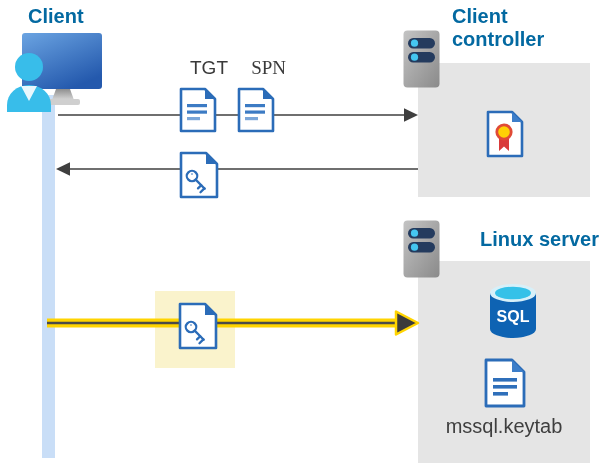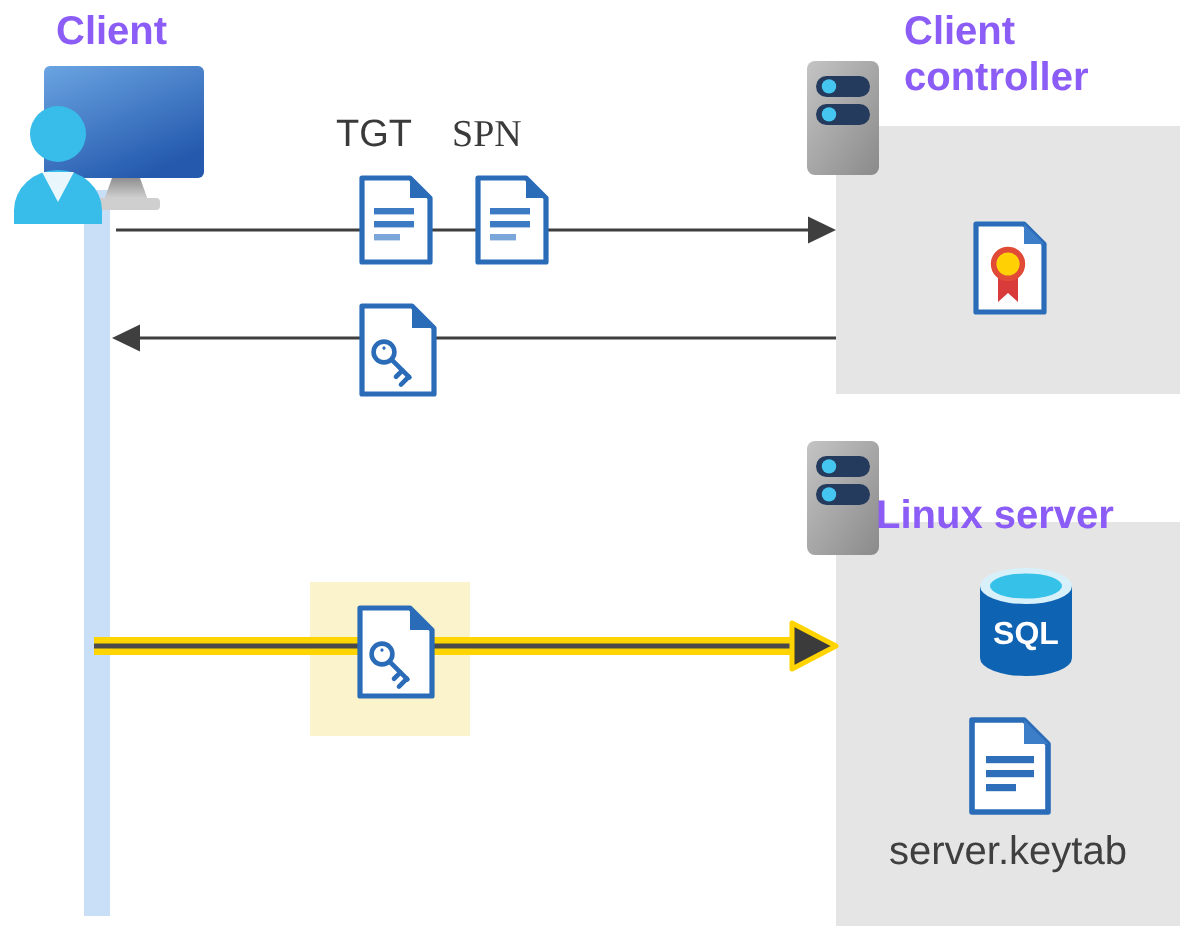--- a/index.html
+++ b/index.html
@@ -3,25 +3,25 @@
 <meta charset="utf-8">
 <style>
   html,body{margin:0;padding:0;}
   body{
     width:600px;height:468px;position:relative;overflow:hidden;
     background:#ffffff;
     font-family:"Liberation Sans","DejaVu Sans",sans-serif;
   }
   .abs{position:absolute;}
   
-  .node-label{font-weight:700;color:#8b5cf6;font-size:20px;line-height:1.15;}
+  .node-label{font-weight:700;color:#0369a1;font-size:20px;line-height:1.15;}
   .client-label{left:28px;top:5px;}
   .dc-label{left:452px;top:5px;width:130px;}
-  .linux-label{left:438px;top:228px;white-space:nowrap;margin-top:19px;}
-  .ticket-label{font-size:19px;color:#3a3a3a;top:57px;width:60px;text-align:left;}
+  .linux-label{left:480px;top:228px;white-space:nowrap;}
+  .ticket-label{font-size:19px;color:#3a3a3a;top:57px;width:60px;text-align:right;}
   .tgt-label{left:168px;}
   .spn-label{left:226px;font-family:Liberation Serif, serif;}
   .keytab-label{left:418px;top:415px;width:172px;text-align:center;
     font-size:20px;color:#3f3f3f;}
   
   .gray-box{background:#e5e5e5;}
   .dc-box{left:418px;top:63px;width:172px;height:134px;}
   .linux-box{left:418px;top:261px;width:172px;height:202px;}
   .highlight-box{left:155px;top:291px;width:80px;height:77px;background:#faf3cc;}
   
@@ -168,15 +168,15 @@
     <rect x="10" y="20" width="24" height="3.6" fill="#2f6fba"></rect>
     <rect x="10" y="27" width="24" height="3.6" fill="#2f6fba"></rect>
     <rect x="10" y="34" width="15" height="3.6" fill="#2f6fba"></rect>
   </svg>
 
   <div class="abs node-label client-label z4">Client</div>
   <div class="abs node-label dc-label z4">Client controller</div>
   <div class="abs node-label linux-label z4">Linux server</div>
   <div class="abs ticket-label tgt-label z4">TGT</div>
   <div class="abs ticket-label spn-label z4">SPN</div>
-  <div class="abs keytab-label z4">server.keytab</div>
+  <div class="abs keytab-label z4">mssql.keytab</div>
 
 </div>
 
 </body></html>

